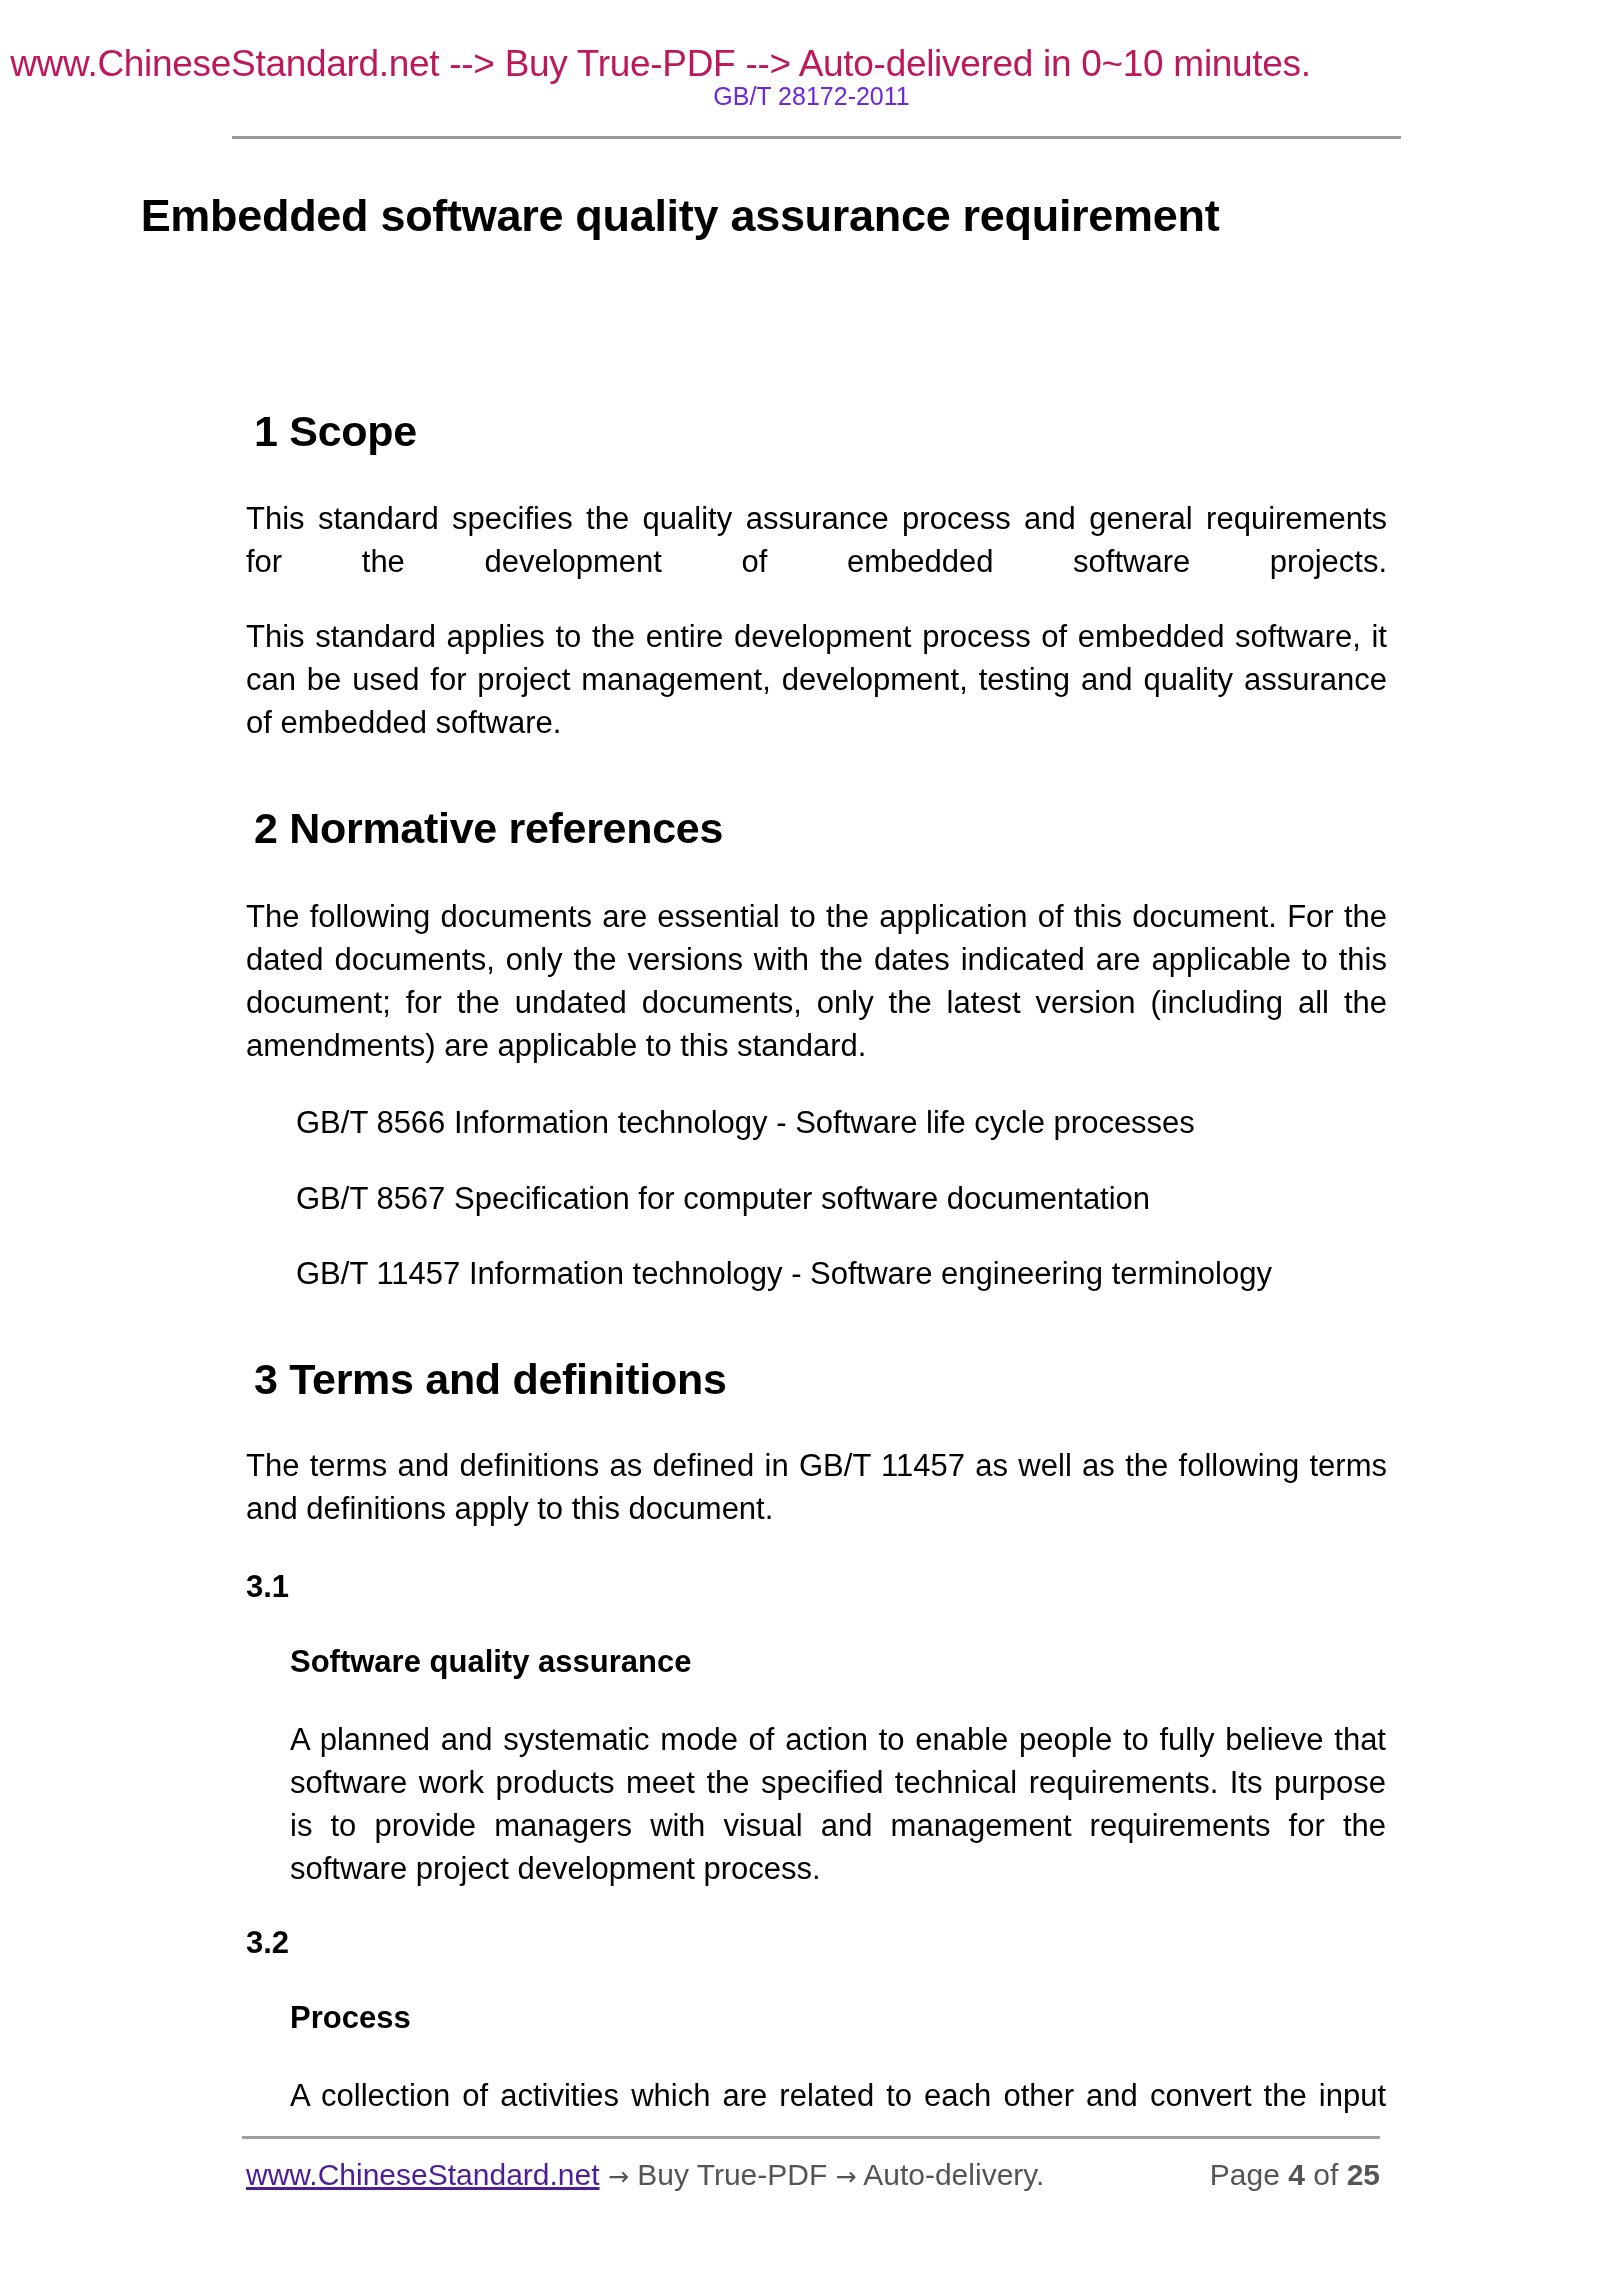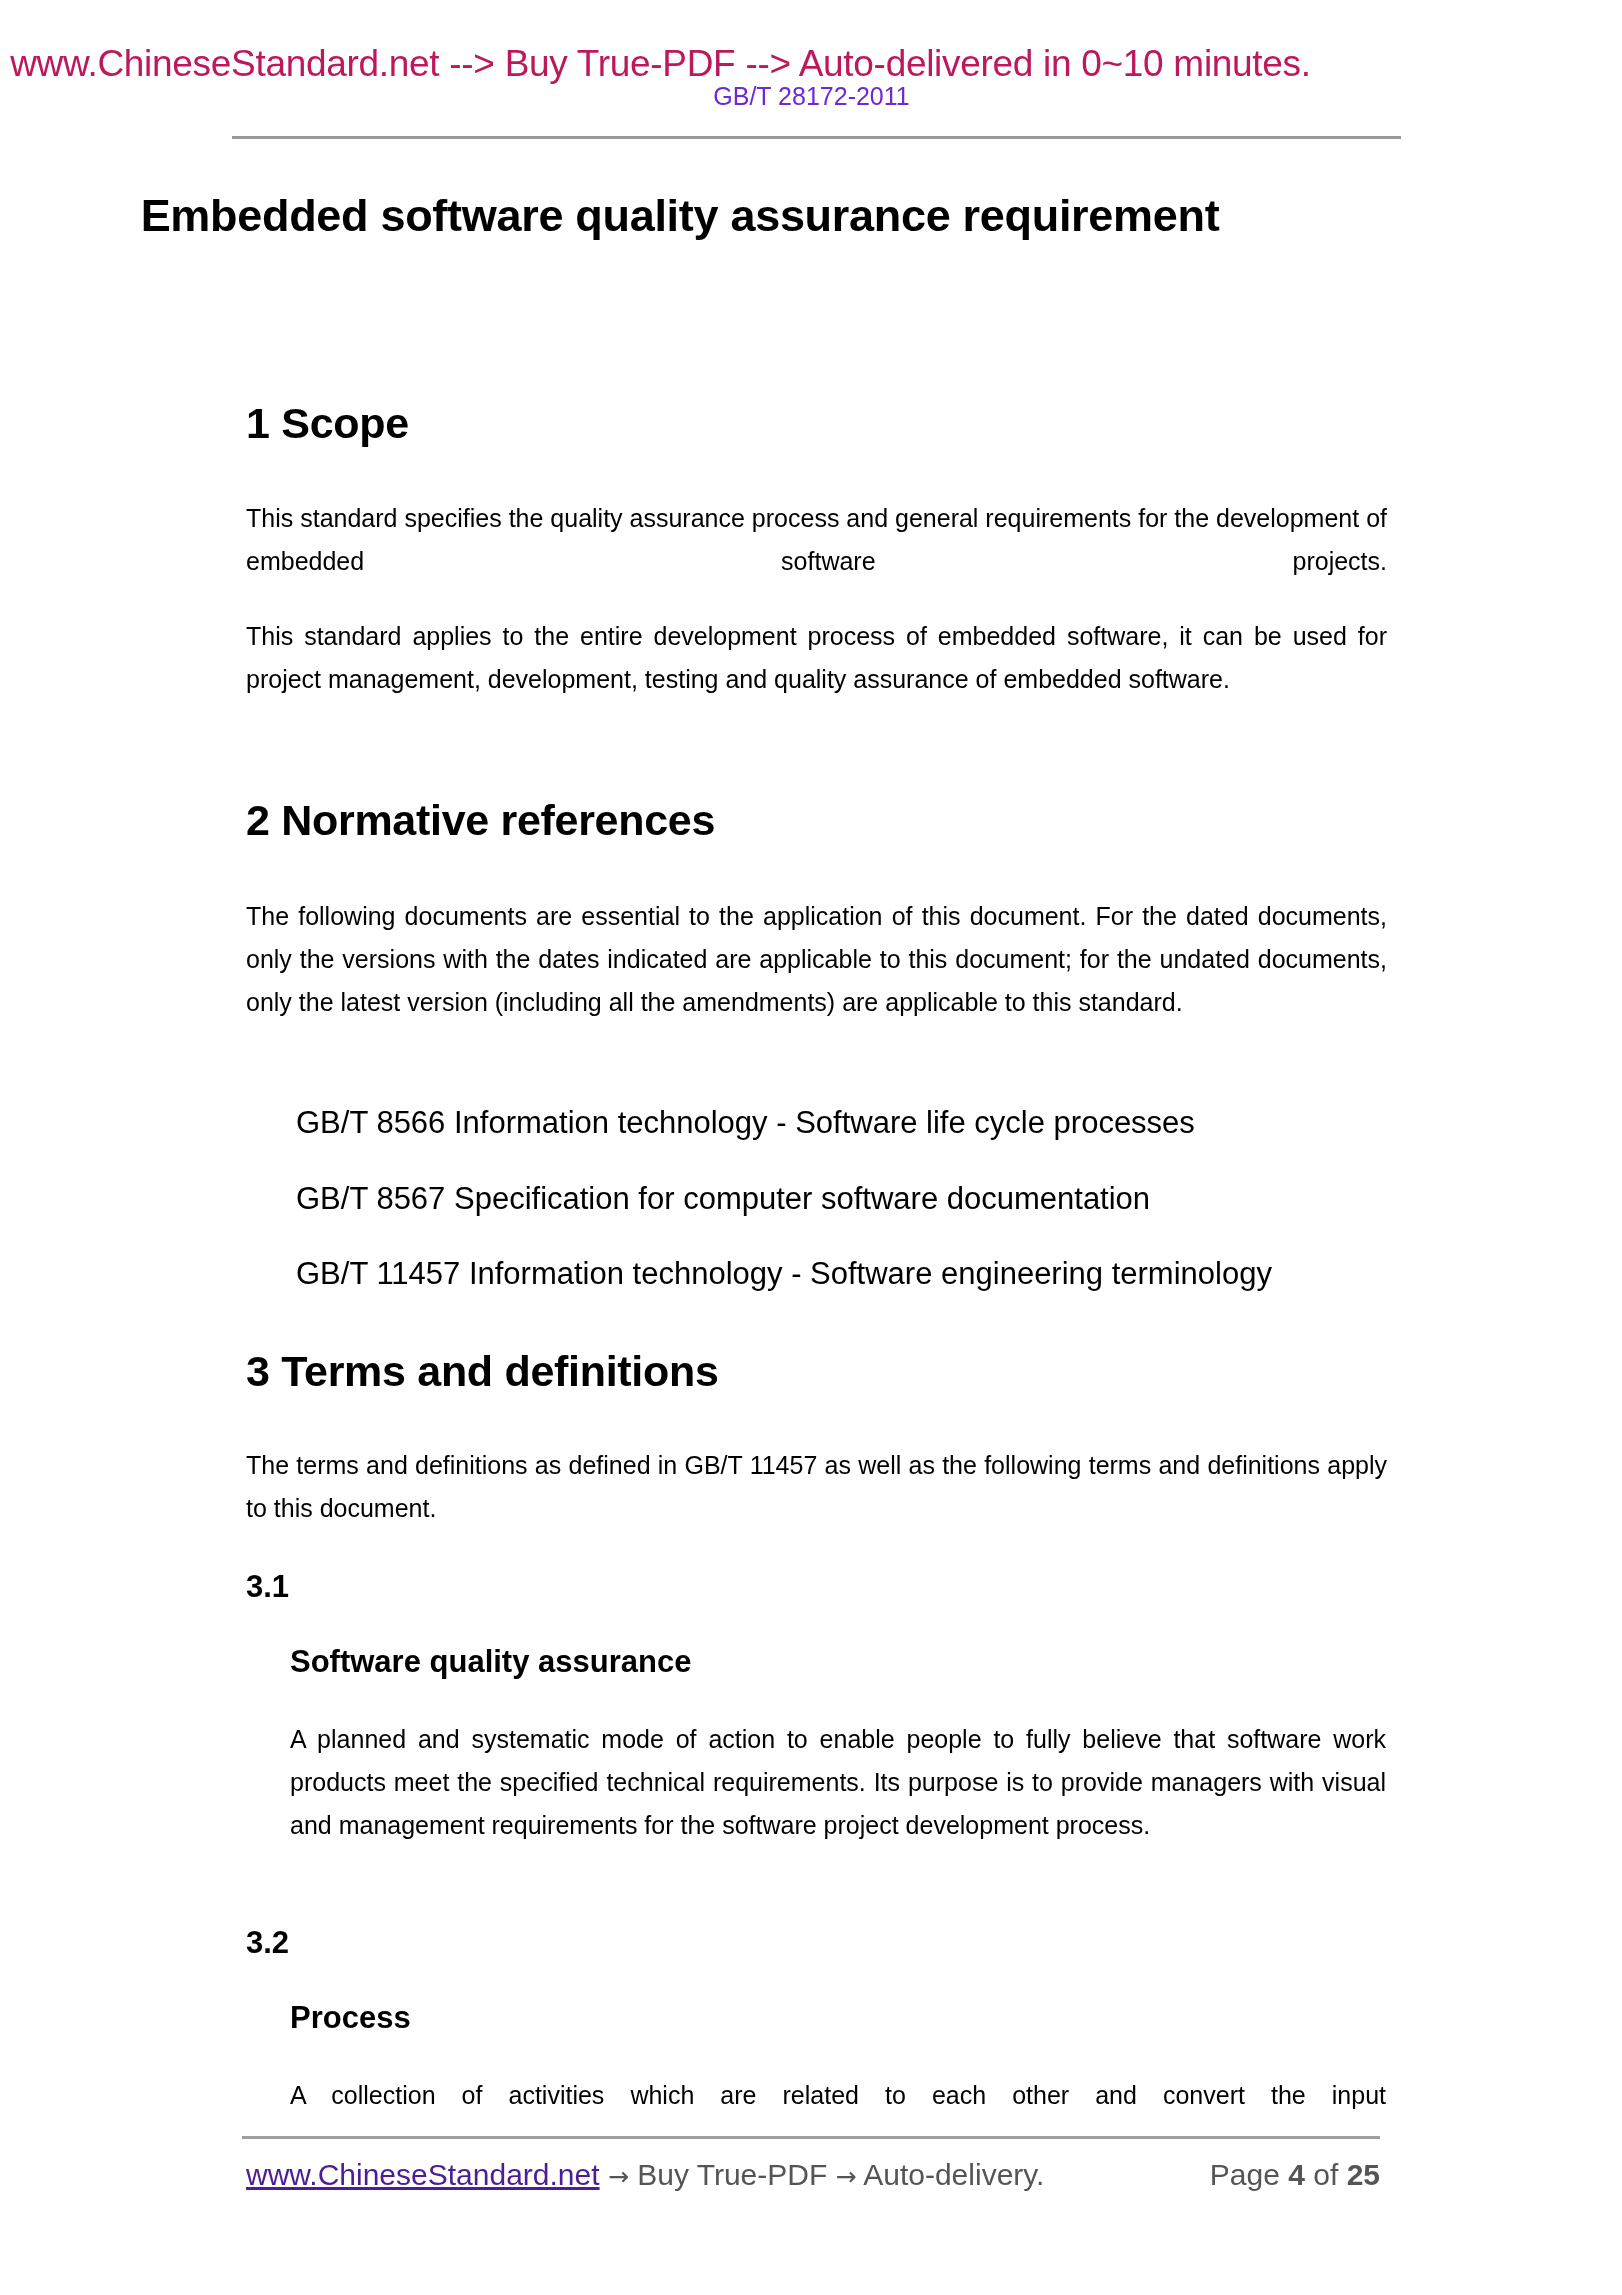--- a/index.html
+++ b/index.html
@@ -6,22 +6,22 @@
   body { width:1623px; height:2295px; position:relative; overflow:hidden;
          font-family:"Liberation Sans", sans-serif; color:#000; }
   .hdr1 { position:absolute; top:43px; left:0; width:1321px; text-align:center;
           font-size:37px; color:#be185d; letter-spacing:-0.3px; }
   .hdr2 { position:absolute; top:82px; left:0; width:1623px; text-align:center;
           font-size:25px; color:#6d28d9; }
   .rule-top { position:absolute; top:136px; left:232px; width:1169px; height:2.5px; background:#9a9a9a; }
   .title { position:absolute; top:190px; left:0; width:1360px; text-align:center;
            font-size:45px; font-weight:bold; letter-spacing:-0.3px; }
   .content { position:absolute; left:246px; width:1141px; top:0; }
-  .h1 { position:absolute; left:0; font-size:43px; font-weight:bold; letter-spacing:-0.3px; margin:0; }
-  .para { position:absolute; left:0; width:1141px; font-size:25px; line-height:43px;
+  .h1 { position:absolute; left:0; font-size:43px; font-weight:bold; letter-spacing:-0.3px; margin:8px; }
+  .para { position:absolute; left:0; width:1141px; font-size:31px; line-height:43px;
           text-align:justify; margin:0; }
   .para.indent { left:44px; width:1096px; }
   .ref { position:absolute; left:50px; font-size:31px; line-height:43px; margin:0; white-space:nowrap; }
   .clause-num { position:absolute; left:0; font-size:31px; font-weight:bold; margin:0; }
   .term { position:absolute; left:44px; font-size:31px; font-weight:bold; margin:0; }
   .rule-bottom { position:absolute; top:2136px; left:242px; width:1138px; height:2.5px; background:#a0a0a0; }
   .footer { position:absolute; top:2158px; left:246px; width:1134px; font-size:30px; color:#555; }
   .footer-link { color:#4c1d95; text-decoration:underline; }
   .footer-left { position:absolute; left:0; white-space:nowrap; }
   .footer-right { position:absolute; right:0; white-space:nowrap; }

